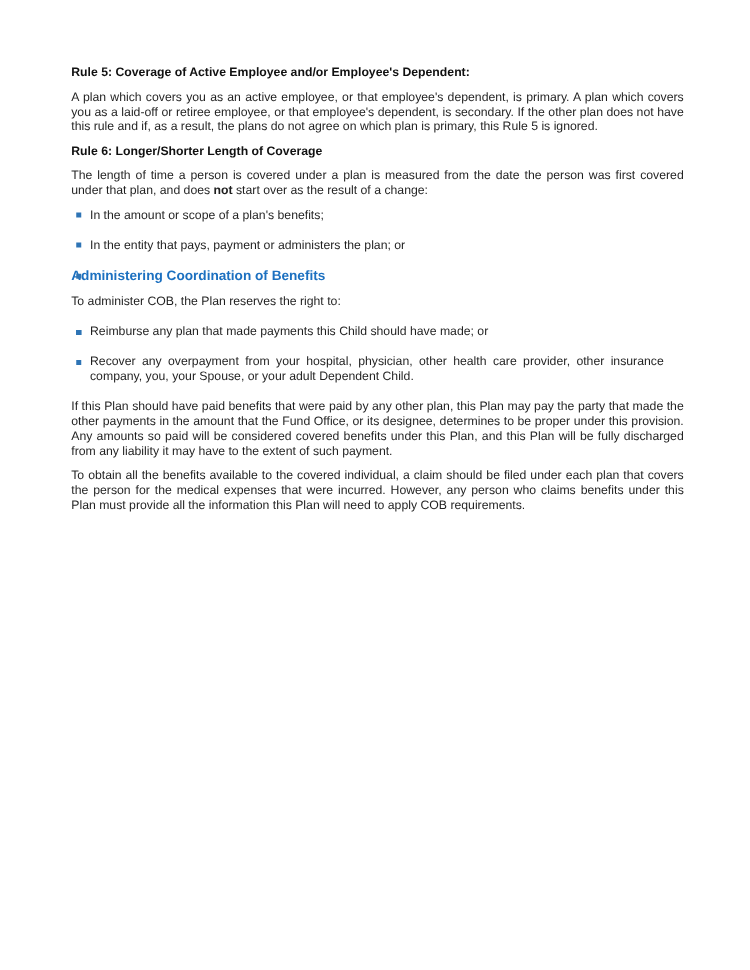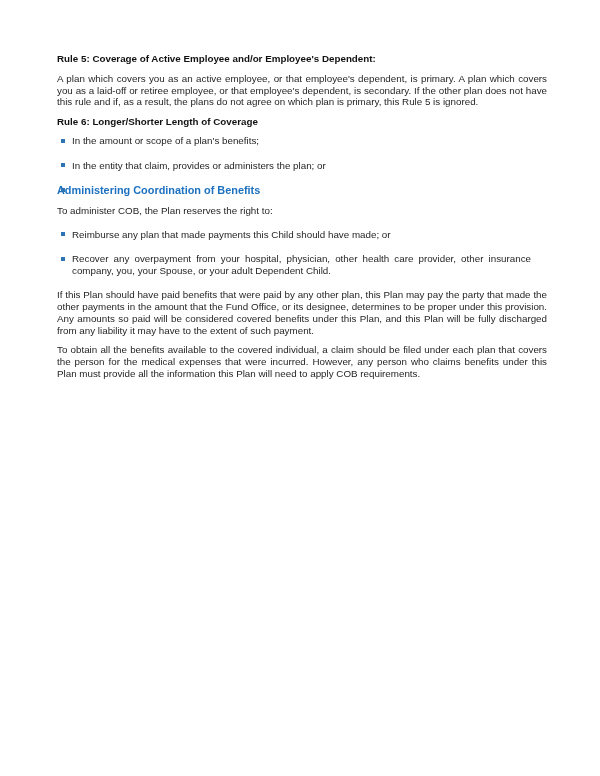--- a/index.html
+++ b/index.html
@@ -74,29 +74,30 @@
 <div class="page">
   <div class="content">
 
     <div class="rule-heading">Rule 5: Coverage of Active Employee and/or Employee's Dependent:</div>
 
     <p class="body-para">A plan which covers you as an active employee, or that employee's dependent, is primary. A plan which covers you as a laid-off or retiree employee, or that employee's dependent, is secondary. If the other plan does not have this rule and if, as a result, the plans do not agree on which plan is primary, this Rule 5 is ignored.</p>
 
     <div class="rule-heading not-first">Rule 6: Longer/Shorter Length of Coverage</div>
 
 
+    <p class="body-para"><span>The length of time a person is covered under a plan is measured from the date the person was first covered under that plan, and does </span><b class="inline-bold">not</b><span> start over as the result of a change:</span></p>
 
     <ul class="bullet-list">
       <li>
         <span class="bullet"></span>
         <span>In the amount or scope of a plan's benefits;</span>
       </li>
       <li>
         <span class="bullet"></span>
-        <span>In the entity that claim, provides or administers the plan; or</span>
+        <span>In the entity that pays, payment or administers the plan; or</span>
       </li>
       <li>
         <span class="bullet"></span>
       </li>
     </ul>
 
     <div class="section-heading">Administering Coordination of Benefits</div>
 
     <p class="body-para">To administer COB, the Plan reserves the right to:</p>
 

